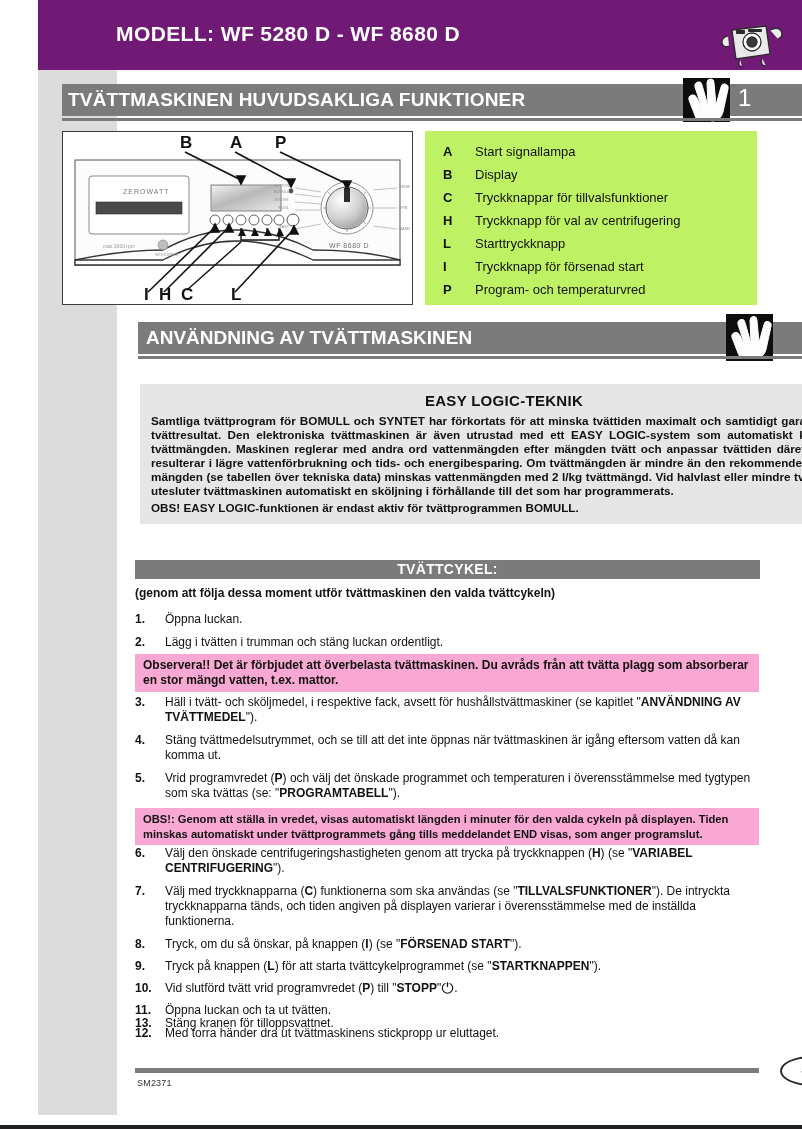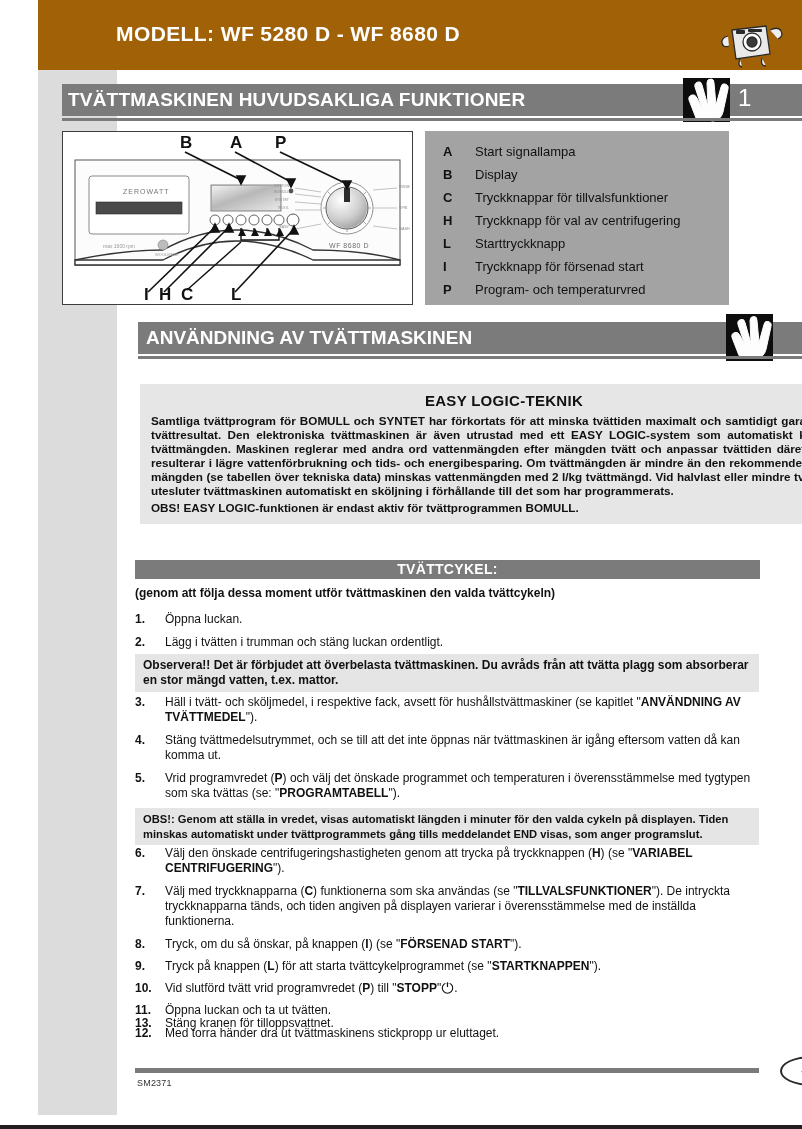--- a/index.html
+++ b/index.html
@@ -8,21 +8,21 @@
     font-family:"Liberation Sans", sans-serif;
     -webkit-font-smoothing:antialiased;
   }
   
   #page{position:absolute;left:0;top:0;width:802px;height:1129px;background:#fff;}
   #left-margin-strip{position:absolute;left:38px;top:0;width:79px;height:1115px;background:#dcdcdc;}
   #bottom-rule{position:absolute;left:0;bottom:0;width:802px;height:4px;background:#231f20;}
 
   
   #model-band{
-    position:absolute;left:38px;top:0;width:764px;height:70px;background:#a16207;
+    position:absolute;left:38px;top:0;width:764px;height:70px;background:#701a75;
   }
   #model-title{
     position:absolute;left:78px;top:22px;
     color:#ffffff;font-size:21px;font-weight:bold;letter-spacing:.4px;
     white-space:nowrap;
   }
   
   #mascot{position:absolute;left:676px;top:14px;width:70px;height:56px;}
 
   
@@ -37,21 +37,21 @@
   #sec1 .pagenum{position:absolute;left:700px;top:6px;color:#fff;font-size:24px;font-weight:normal;}
   .rule-thin{position:absolute;background:#7b7b7b;}
 
   
   #figrow{position:absolute;left:62px;top:131px;width:675px;height:174px;}
   #panel-fig{
     position:absolute;left:0;top:0;width:351px;height:174px;background:#fff;border:1px solid #3d3d3d;
     box-sizing:border-box;
   }
   #legend{
-    position:absolute;left:363px;top:0;width:304px;height:174px;background:#a3a3a3;
+    position:absolute;left:363px;top:0;width:332px;height:174px;background:#bef264;
   }
   #legend .row{position:absolute;left:18px;height:24px;line-height:24px;white-space:nowrap;}
   #legend .k{display:inline-block;width:32px;font-weight:bold;font-size:13px;color:#111;}
   #legend .v{display:inline-block;font-size:13px;color:#111;}
 
   
   #sec2{position:absolute;left:38px;top:316px;width:764px;height:44px;}
   #sec2 .lightbox{position:absolute;left:0;top:4px;width:40px;height:36px;background:#dcdcdc;}
   #sec2 .bar{position:absolute;left:100px;top:6px;width:664px;height:32px;background:#7b7b7b;}
   #sec2 .title{position:absolute;left:108px;top:11px;color:#fff;font-size:19px;font-weight:bold;white-space:nowrap;}
@@ -84,21 +84,21 @@
     position:absolute;left:18px;top:586px;width:640px;font-size:12px;font-weight:bold;color:#111;
   }
 
   
   .step{position:absolute;left:18px;width:624px;font-size:12px;color:#111;line-height:15px;}
   .step .num{position:absolute;left:0;top:0;width:22px;font-weight:bold;}
   .step .txt{display:block;margin-left:30px;}
   .b{font-weight:bold;}
 
   .notebox{
-    position:absolute;left:18px;width:624px;background:#e5e5e5;box-sizing:border-box;
+    position:absolute;left:18px;width:624px;background:#f9a8d4;box-sizing:border-box;
     padding:4px 6px 4px 8px;font-weight:bold;color:#111;
   }
 
   
   .pwr{display:inline-block;width:13px;height:13px;vertical-align:-2px;position:relative;}
   .pwr svg{position:absolute;left:0;top:0;}
 
   
   #foot-rule{position:absolute;left:18px;top:1068px;width:624px;height:5px;background:#7b7b7b;}
   #sm-code{position:absolute;left:20px;top:1078px;font-size:9px;color:#333;letter-spacing:.2px;}

